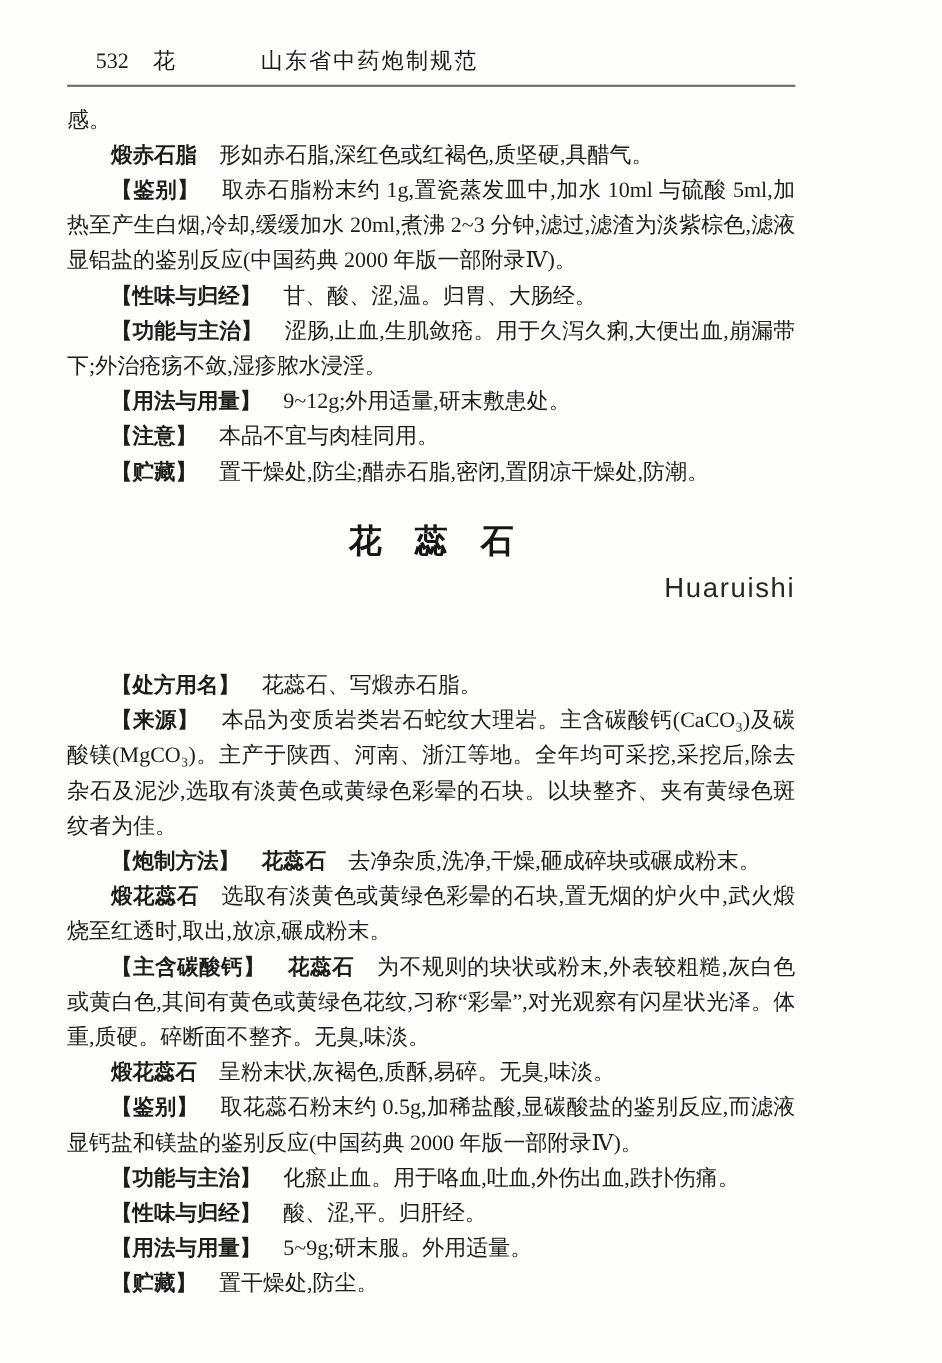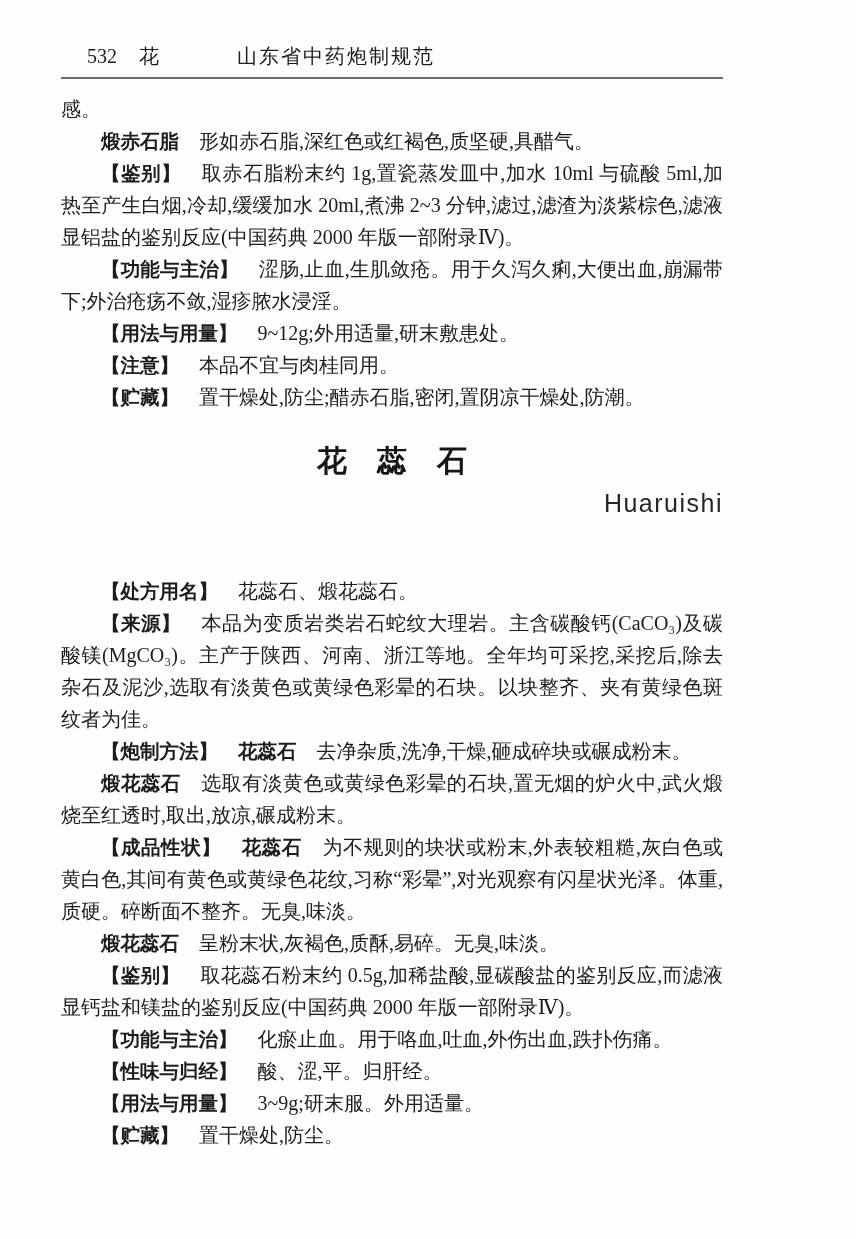--- a/index.html
+++ b/index.html
@@ -97,39 +97,40 @@
     <div class="header-center">山东省中药炮制规范</div>
     <div class="header-right"></div>
   </div>
 
   <div class="content">
 
     <div>
         <p class="para"><span class="seg">感。</span></p>
         <p class="para indent"><span class="seg b">煅赤石脂</span>　<span class="seg">形如赤石脂,深红色或红褐色,质坚硬,具醋气。</span></p>
         <p class="para indent"><span class="seg b">【鉴别】</span>　<span class="seg">取赤石脂粉末约 1g,置瓷蒸发皿中,加水 10ml 与硫酸 5ml,加热至产生白烟,冷却,缓缓加水 20ml,煮沸 2~3 分钟,滤过,滤渣为淡紫棕色,滤液显铝盐的鉴别反应(中国药典 2000 年版一部附录Ⅳ)。</span></p>
+        <p class="para indent"><span class="seg b">【性味与归经】</span>　<span class="seg">甘、酸、涩,温。归胃、大肠经。</span></p>
         <p class="para indent"><span class="seg b">【功能与主治】</span>　<span class="seg">涩肠,止血,生肌敛疮。用于久泻久痢,大便出血,崩漏带下;外治疮疡不敛,湿疹脓水浸淫。</span></p>
         <p class="para indent"><span class="seg b">【用法与用量】</span>　<span class="seg">9~12g;外用适量,研末敷患处。</span></p>
         <p class="para indent"><span class="seg b">【注意】</span>　<span class="seg">本品不宜与肉桂同用。</span></p>
         <p class="para indent"><span class="seg b">【贮藏】</span>　<span class="seg">置干燥处,防尘;醋赤石脂,密闭,置阴凉干燥处,防潮。</span></p>
       </div>
 
     <div class="entry-head">
       <div class="entry-title">花蕊石</div>
       <div class="entry-pinyin">Huaruishi</div>
     </div>
 
     <div>
-        <p class="para indent"><span class="seg b">【处方用名】</span>　<span class="seg">花蕊石、煅花蕊石。</span></p>
+        <p class="para indent"><span class="seg b">【处方用名】</span>　<span class="seg">花蕊石、写煅赤石脂。</span></p>
         <p class="para indent"><span class="seg b">【来源】</span>　<span class="seg">本品为变质岩类岩石蛇纹大理岩。主含碳酸钙(CaCO₃)及碳酸镁(MgCO₃)。主产于陕西、河南、浙江等地。全年均可采挖,采挖后,除去杂石及泥沙,选取有淡黄色或黄绿色彩晕的石块。以块整齐、夹有黄绿色斑纹者为佳。</span></p>
         <p class="para indent"><span class="seg b">【炮制方法】</span>　<span class="seg b">花蕊石</span>　<span class="seg">去净杂质,洗净,干燥,砸成碎块或碾成粉末。</span></p>
         <p class="para indent"><span class="seg b">煅花蕊石</span>　<span class="seg">选取有淡黄色或黄绿色彩晕的石块,置无烟的炉火中,武火煅烧至红透时,取出,放凉,碾成粉末。</span></p>
-        <p class="para indent"><span class="seg b">【成品性状】</span>　<span class="seg b">花蕊石</span>　<span class="seg">为不规则的块状或粉末,外表较粗糙,灰白色或黄白色,其间有黄色或黄绿色花纹,习称“彩晕”,对光观察有闪星状光泽。体重,质硬。碎断面不整齐。无臭,味淡。</span></p>
+        <p class="para indent"><span class="seg b">【主含碳酸钙】</span>　<span class="seg b">花蕊石</span>　<span class="seg">为不规则的块状或粉末,外表较粗糙,灰白色或黄白色,其间有黄色或黄绿色花纹,习称“彩晕”,对光观察有闪星状光泽。体重,质硬。碎断面不整齐。无臭,味淡。</span></p>
         <p class="para indent"><span class="seg b">煅花蕊石</span>　<span class="seg">呈粉末状,灰褐色,质酥,易碎。无臭,味淡。</span></p>
         <p class="para indent"><span class="seg b">【鉴别】</span>　<span class="seg">取花蕊石粉末约 0.5g,加稀盐酸,显碳酸盐的鉴别反应,而滤液显钙盐和镁盐的鉴别反应(中国药典 2000 年版一部附录Ⅳ)。</span></p>
         <p class="para indent"><span class="seg b">【功能与主治】</span>　<span class="seg">化瘀止血。用于咯血,吐血,外伤出血,跌扑伤痛。</span></p>
         <p class="para indent"><span class="seg b">【性味与归经】</span>　<span class="seg">酸、涩,平。归肝经。</span></p>
-        <p class="para indent"><span class="seg b">【用法与用量】</span>　<span class="seg">3~9g;研末服。外用适量。</span></p>
+        <p class="para indent"><span class="seg b">【用法与用量】</span>　<span class="seg">5~9g;研末服。外用适量。</span></p>
         <p class="para indent"><span class="seg b">【贮藏】</span>　<span class="seg">置干燥处,防尘。</span></p>
       </div>
 
   </div>
 </div>
 
 </body></html>

